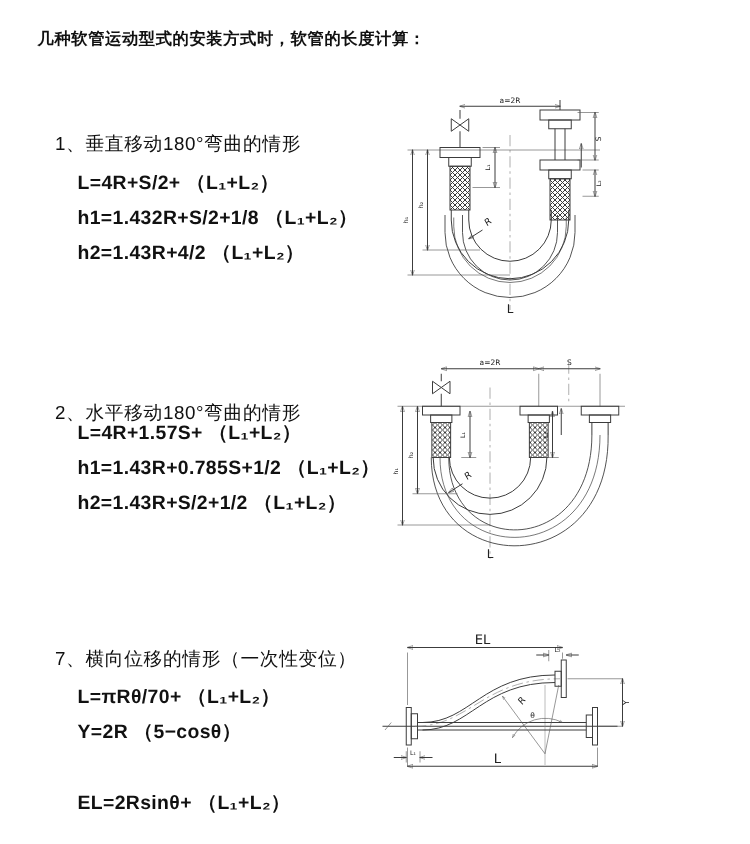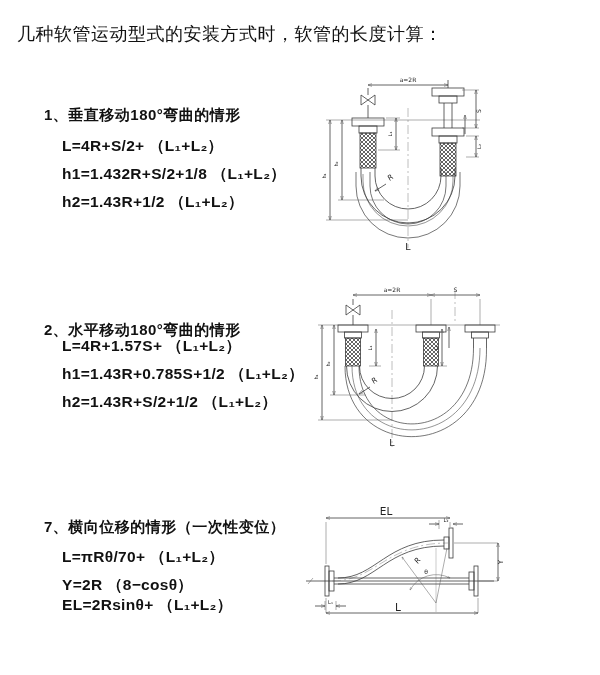--- a/index.html
+++ b/index.html
@@ -2,26 +2,26 @@
 <html><head>
 <meta charset="utf-8">
 <style>
   html,body { margin:0; padding:0; }
   body {
     width:600px; height:675px; position:relative; overflow:hidden;
     background:#ffffff; color:#111;
     font-family:"Liberation Sans","DejaVu Sans",sans-serif;
   }
   .title {
-    position:absolute; left:17px; top:22px;
-    font-size:18px; font-weight:normal; letter-spacing:0.5px; white-space:nowrap;
+    position:absolute; left:30px; top:22px;
+    font-size:13px; font-weight:bold; letter-spacing:0.5px; white-space:nowrap;
   }
   .sec-heading {
     position:absolute; left:44px;
-    font-size:15px; font-weight:bold; letter-spacing:0.5px; white-space:nowrap;
+    font-size:15px; font-weight:normal; letter-spacing:0.5px; white-space:nowrap;
   }
   .formula {
     position:absolute; left:62px;
     font-size:15.5px; font-weight:bold; letter-spacing:0.3px; white-space:nowrap;
   }
   .diagram { position:absolute; }
   .diagram line, .diagram path, .diagram rect {
     stroke:#3c3c3c; stroke-width:0.8; fill:none;
     stroke-linecap:butt; stroke-linejoin:miter;
   }
@@ -41,31 +41,31 @@
   .diagram text.ylab { font-size:7px; }
 </style>
 </head>
 <body>
 
 <div class="title">几种软管运动型式的安装方式时，软管的长度计算：</div>
 
 <div class="sec-heading" style="top:106px">1、垂直移动180°弯曲的情形</div>
 <div class="formula" style="top:136px">L=4R+S/2+ （L₁+L₂）</div>
 <div class="formula" style="top:164px">h1=1.432R+S/2+1/8 （L₁+L₂）</div>
-<div class="formula" style="top:192px">h2=1.43R+1/2 （L₁+L₂）</div>
+<div class="formula" style="top:192px">h2=1.43R+4/2 （L₁+L₂）</div>
 
 <div class="sec-heading" style="top:321px">2、水平移动180°弯曲的情形</div>
 <div class="formula" style="top:336px">L=4R+1.57S+ （L₁+L₂）</div>
 <div class="formula" style="top:364px">h1=1.43R+0.785S+1/2 （L₁+L₂）</div>
 <div class="formula" style="top:392px">h2=1.43R+S/2+1/2 （L₁+L₂）</div>
 
 <div class="sec-heading" style="top:518px">7、横向位移的情形（一次性变位）</div>
 <div class="formula" style="top:547px">L=πRθ/70+ （L₁+L₂）</div>
-<div class="formula" style="top:575px">Y=2R （8−cosθ）</div>
-<div class="formula" style="top:595px">EL=2Rsinθ+ （L₁+L₂）</div>
+<div class="formula" style="top:575px">Y=2R （5−cosθ）</div>
+<div class="formula" style="top:632px">EL=2Rsinθ+ （L₁+L₂）</div>
 
 <svg class="diagram" style="left:312px;top:68px" width="250" height="195" viewBox="0 0 250 195">
   <defs>
     <marker id="arw1" viewBox="0 0 10 10" refX="9" refY="5" markerWidth="6" markerHeight="6" orient="auto-start-reverse">
       <path d="M0,1.8 L10,5 L0,8.2 Z" fill="#3c3c3c" stroke="none"></path>
     </marker>
     <pattern id="braid1" width="4" height="4" patternUnits="userSpaceOnUse">
       <path d="M0,4 L4,0 M0,0 L4,4" stroke="#808080" stroke-width="0.5" fill="none"></path>
     </pattern>
   </defs>

